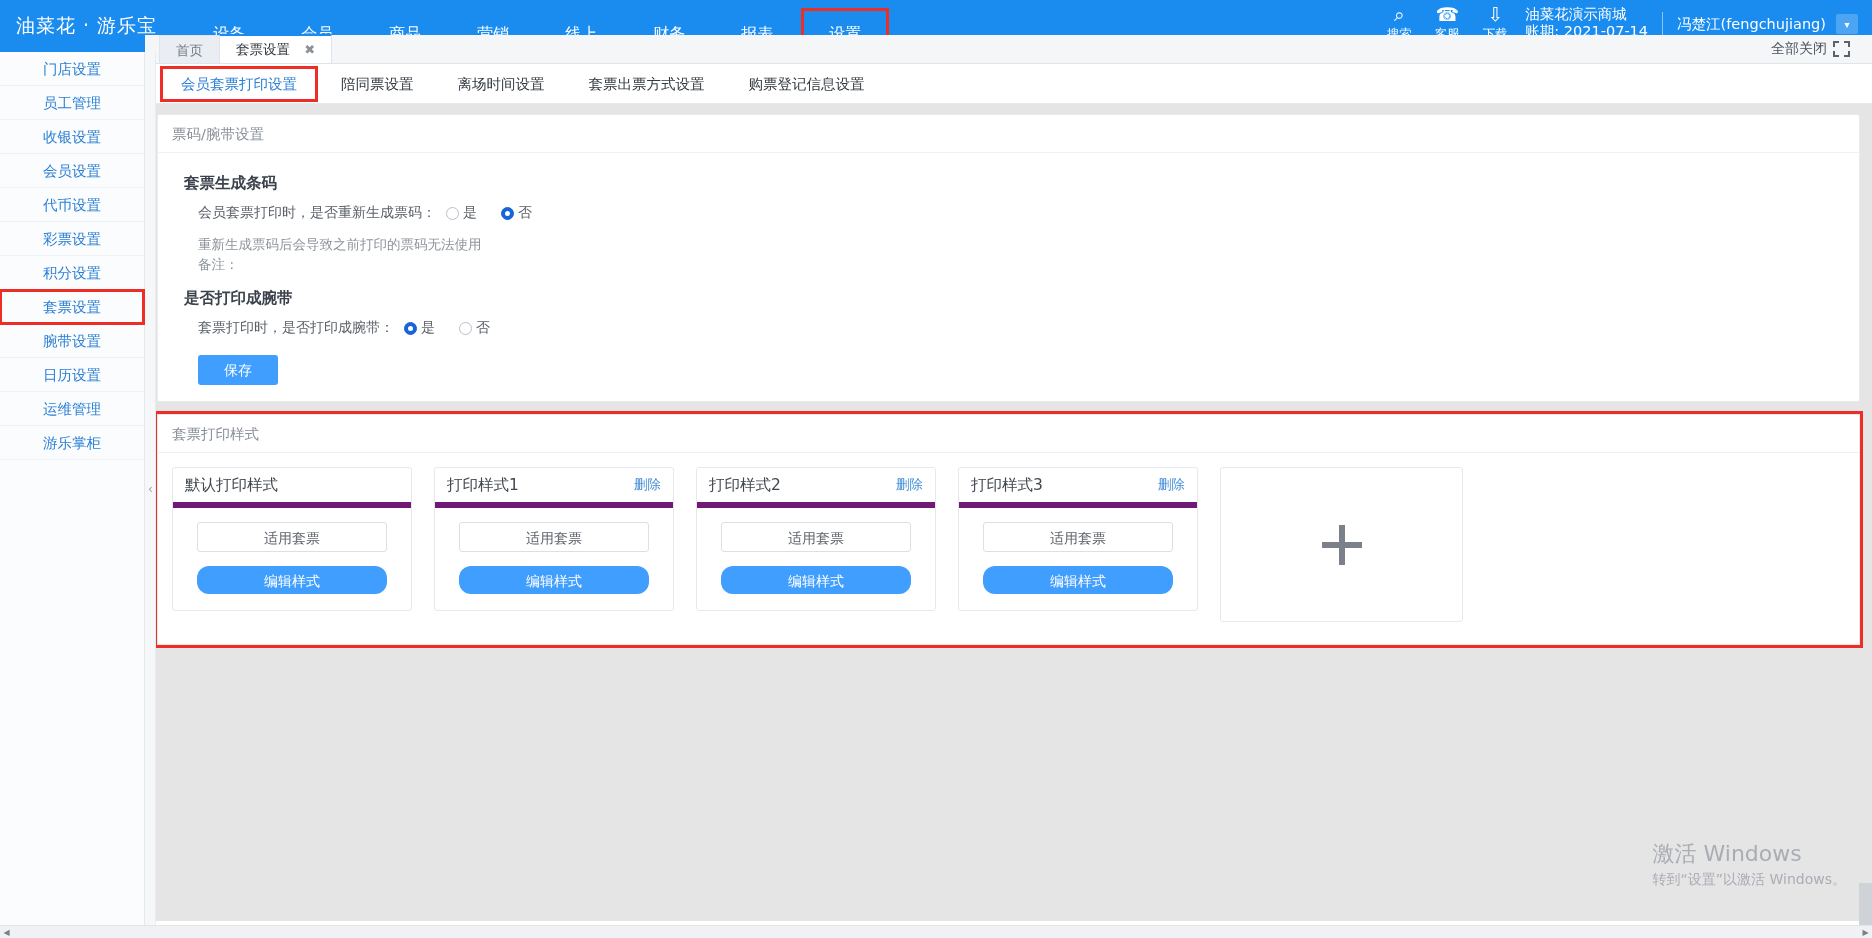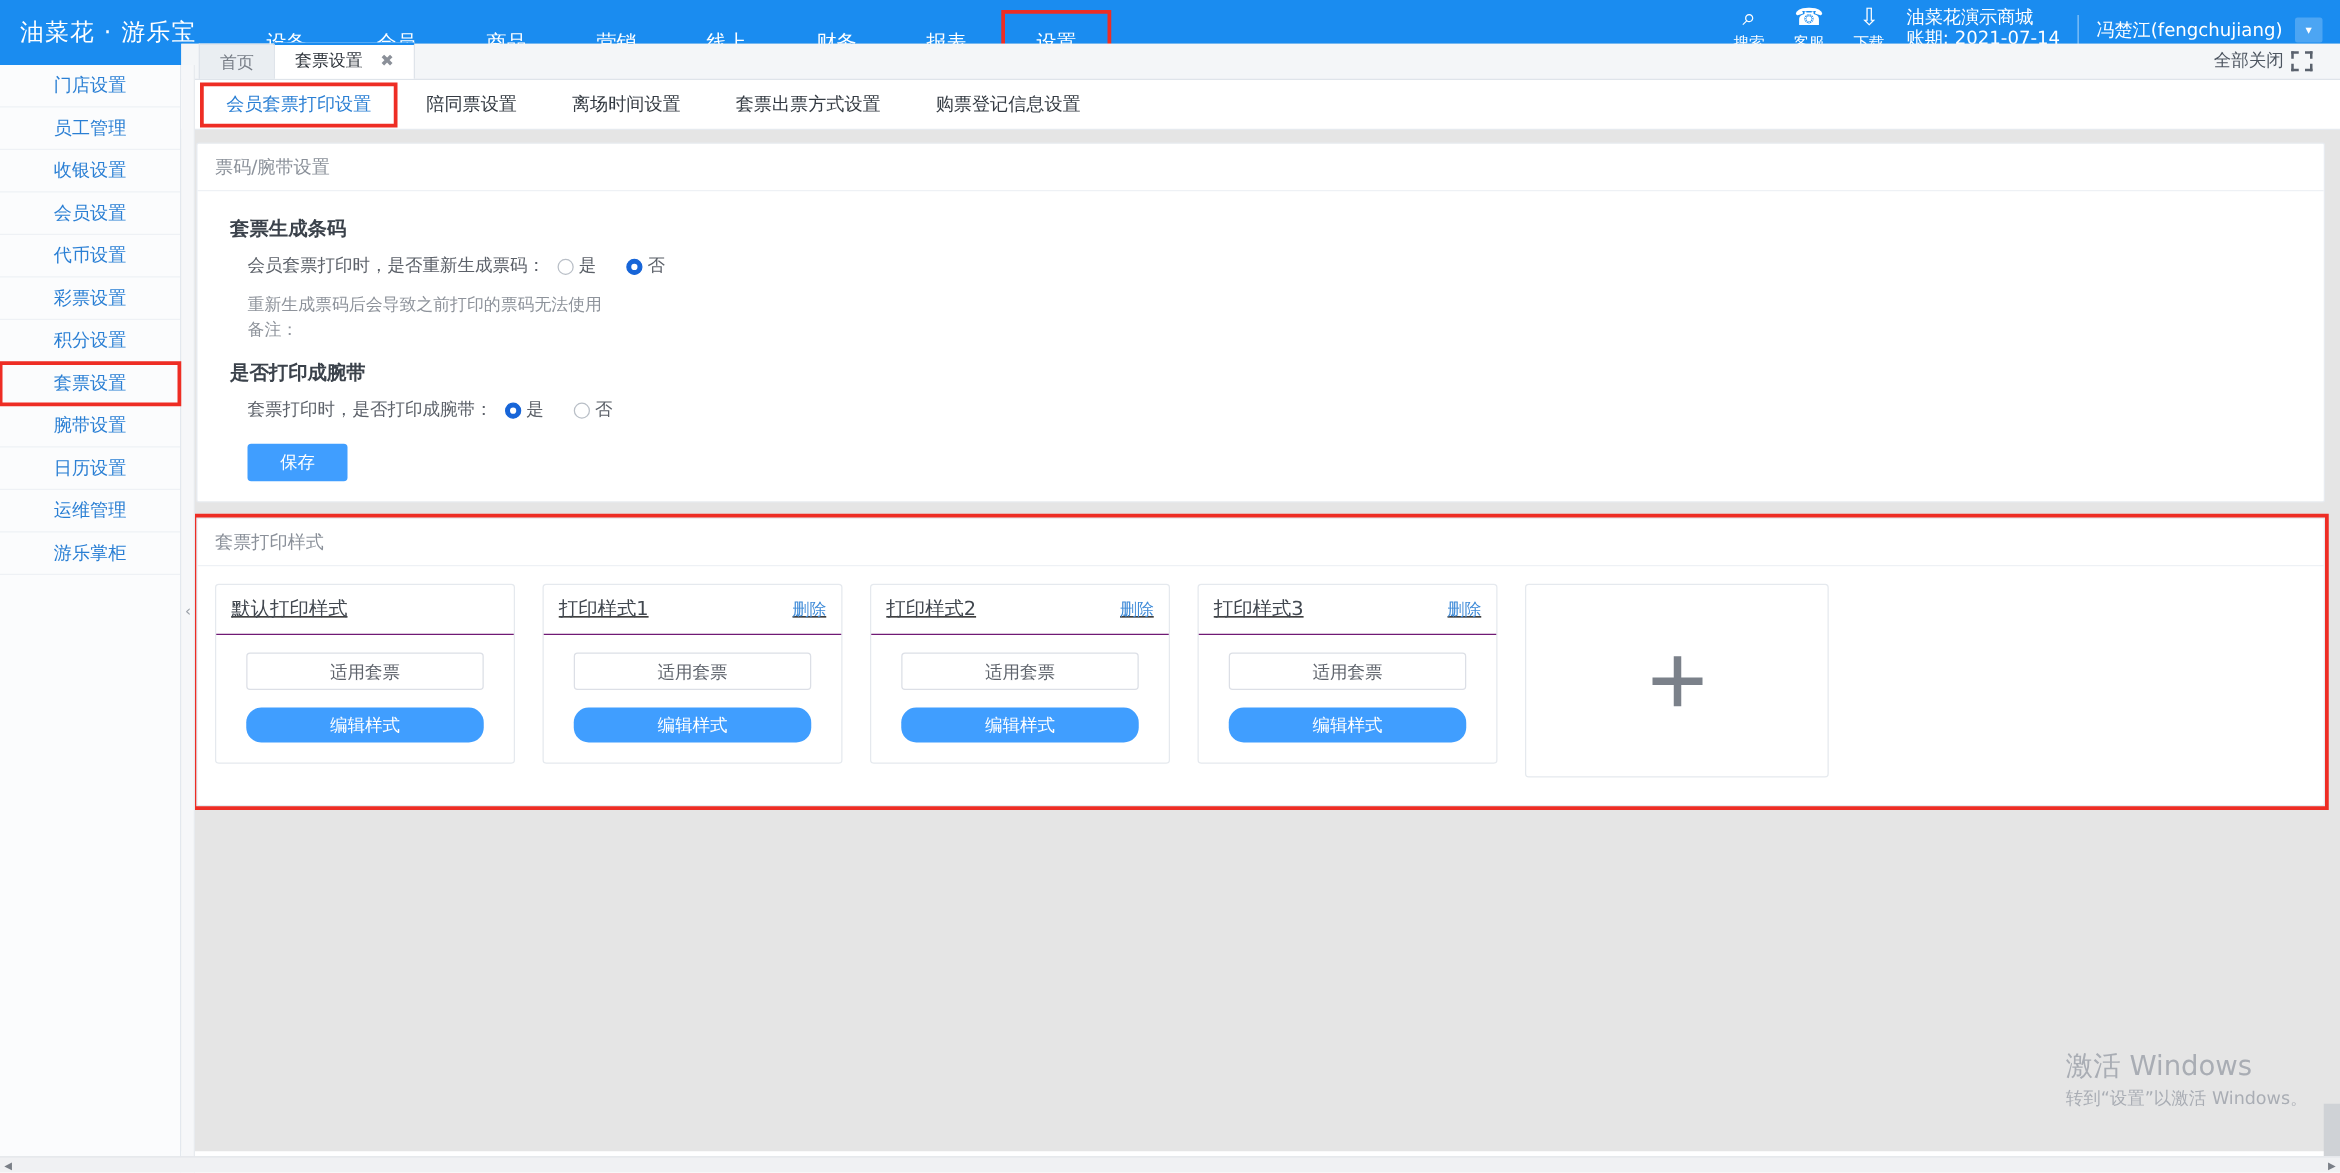--- a/index.html
+++ b/index.html
@@ -162,21 +162,21 @@
   .styles-outer { margin-top:12px; position:relative; }
   .styles-outer.boxed { outline:3px solid #ee2d24; outline-offset:0px; }
   .cards {
     display:flex; gap:22px; padding:14px 14px 22px 14px; align-items:flex-start;
   }
   .card {
     width:240px; border:1px solid #e5e9ee; border-radius:3px; background:#fff;
   }
   .card-head {
     height:40px; display:flex; align-items:center; justify-content:space-between;
-    padding:0 12px; border-bottom:1px solid #701a75;text-decoration:underline;
+    padding:0 12px; border-bottom:6px solid #701a75;
   }
   .card-title { font-size:15.5px; color:#41474f; }
   .card-del { font-size:13.5px; color:#3f8bd8; cursor:pointer; }
   .card-body { padding:14px 24px 16px 24px; }
   .ghost-btn {
     width:100%; height:30px; line-height:28px; 
     border:1px solid #dcdfe6; border-radius:3px; background:#fff;
     font-size:14px; color:#5e636b; cursor:pointer; font-family:inherit;
   }
   .edit-btn {

